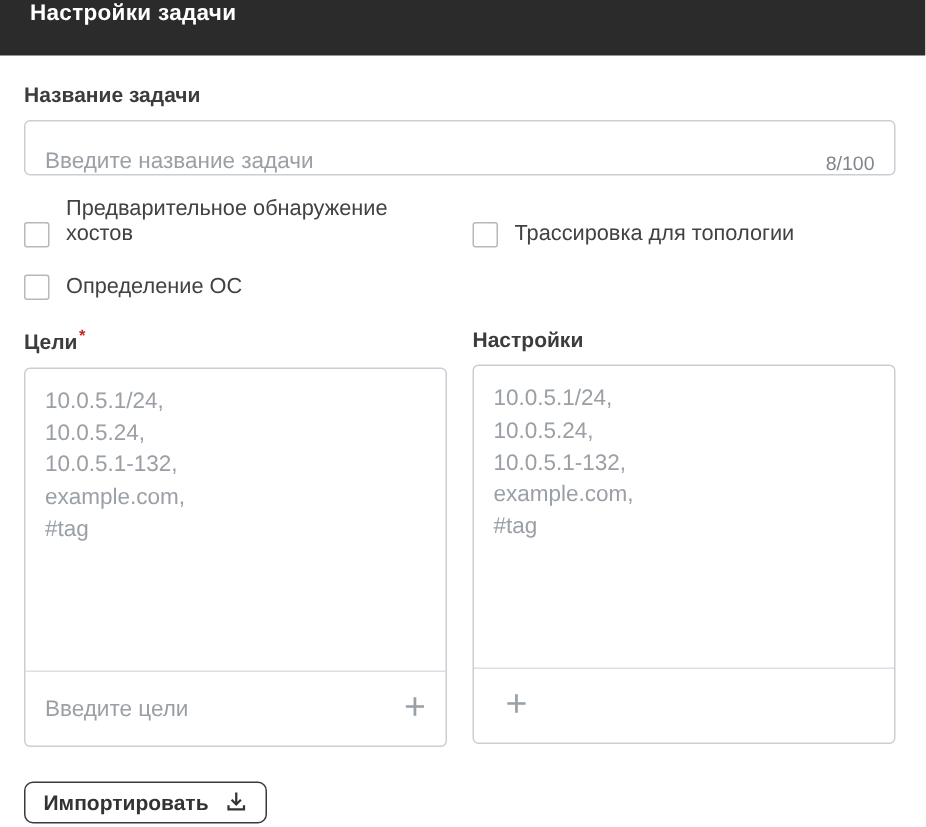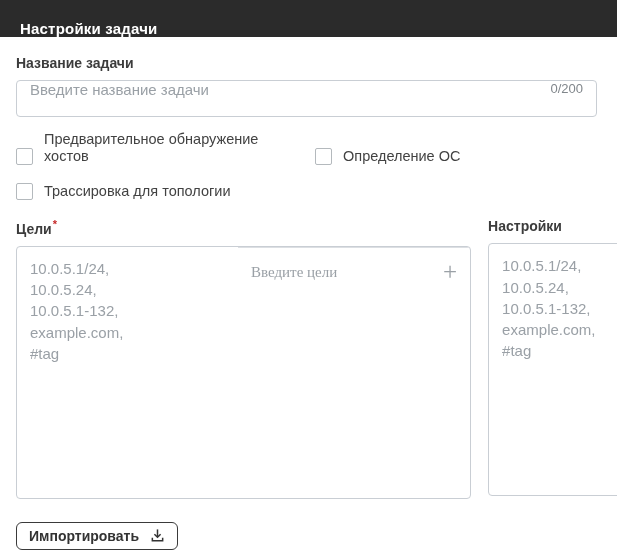--- a/index.html
+++ b/index.html
@@ -8,21 +8,21 @@
     background: #ffffff;
     font-family: "Liberation Sans", "DejaVu Sans", sans-serif;
     color: #3c3c3c;
     overflow: hidden;
   }
   
   .panel-header {
     height: 37px;
     background: #2b2b2b;
     display: flex;
-    align-items: flex-end;
+    align-items: flex-start;
     padding: 0 20px;
   }
   .panel-header .title {
     color: #ffffff;
     font-size: 15px;
     font-weight: bold;
     letter-spacing: .2px;
   }
   
   .content { padding: 18px 20px 0 16px; }
@@ -30,21 +30,21 @@
   .field-label {
     font-size: 14px;
     font-weight: bold;
     color: #3c3c3c;
     margin-bottom: 9px;
   }
   .req { color: #c62828; font-size: 11px; vertical-align: super; margin-left: 1px; }
 
   .name-input-wrap {
     display: flex;
-    align-items: flex-start;
+    align-items: flex-end;
     height: 37px;
     border: 1px solid #c9ced4;
     border-radius: 4px;
     padding: 0 13px;
     background: #fff;
   }
   .name-input-wrap input {
     flex: 1;
     border: none; outline: none;
     font-size: 15px;
@@ -87,42 +87,41 @@
     margin-top: 18px;
     display: grid;
     grid-template-columns: 1fr 1fr;
     column-gap: 17px;
   }
   .list-box {
     border: 1px solid #c9ced4;
     border-radius: 4px;
     height: 253px;
     display: flex;
-    flex-direction: row;
+    flex-direction: column;
     background: #fff;
     overflow: hidden;
   }
   .list-box textarea {
     flex: 1;
     border: none; outline: none; resize: none;
     padding: 11px 13px;
     font-size: 15px;
     line-height: 1.42;
     font-family: inherit;
     color: #3c3c3c;
     background: transparent;
   }
   .list-box textarea::placeholder { color: #9aa0a6; }
   .add-row {
     border-top: 1px solid #dcdfe3;
     height: 50px;
     display: flex;
     align-items: center;
     padding: 0 13px;
-    font-family: Liberation Serif, serif;
   }
   .add-row input {
     flex: 1;
     border: none; outline: none;
     font-size: 15px;
     font-family: inherit;
     color: #3c3c3c;
     background: transparent;
     min-width: 0;
   }
@@ -162,35 +161,35 @@
 <div class="panel-header">
   <span class="title">Настройки задачи</span>
 </div>
 
 <div class="content">
 
   <div class="field-label">Название задачи</div>
 
   <div class="name-input-wrap">
     <input type="text" placeholder="Введите название задачи" style="">
-    <span class="char-counter">0/200</span>
+    <span class="char-counter">8/100</span>
   </div>
 
   <div class="checkbox-grid">
     <div class="checkbox-item">
       <span class="checkbox-box"></span>
       <span class="checkbox-label">Предварительное обнаружение хостов</span>
     </div>
     <div class="checkbox-item">
       <span class="checkbox-box"></span>
-      <span class="checkbox-label">Определение ОС</span>
+      <span class="checkbox-label">Трассировка для топологии</span>
     </div>
     <div class="checkbox-item">
       <span class="checkbox-box"></span>
-      <span class="checkbox-label">Трассировка для топологии</span>
+      <span class="checkbox-label">Определение ОС</span>
     </div>
   </div>
 
   <div class="list-columns">
 
     <div>
       <div class="field-label"><span>Цели</span><span class="req">*</span></div>
       <div class="list-box">
         <textarea placeholder="10.0.5.1/24,
 10.0.5.24,

